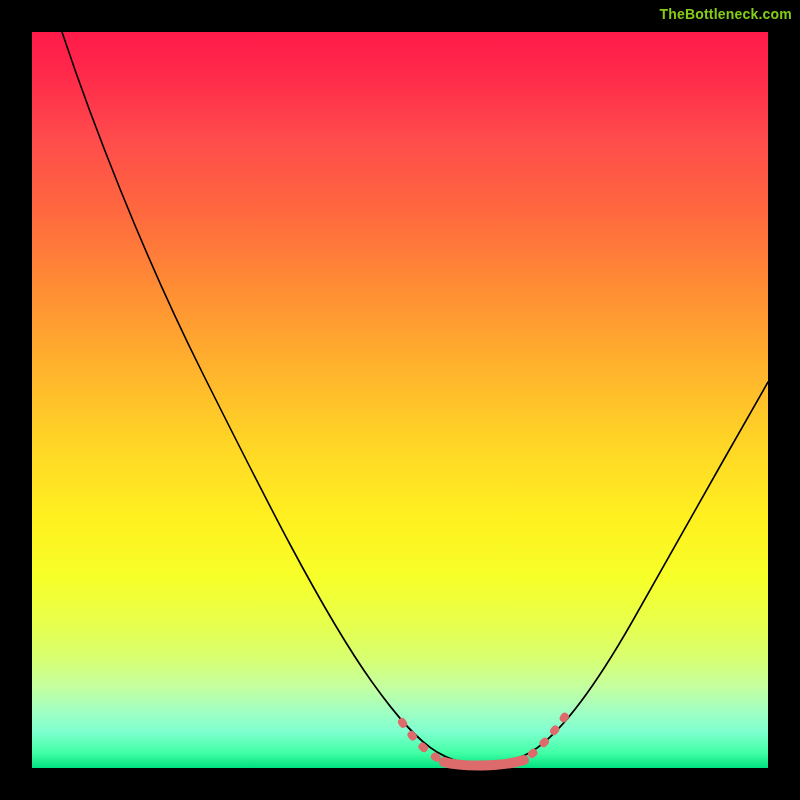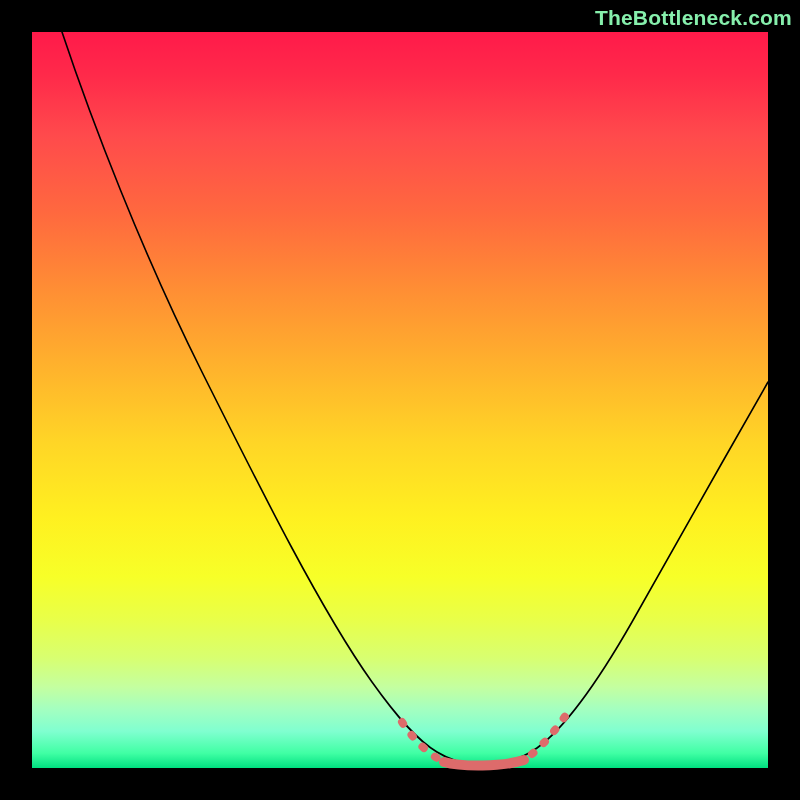--- a/index.html
+++ b/index.html
@@ -33,23 +33,23 @@
       #80ffd0 95%,
       #40ffa4 98%,
       #00e080 100%
     );
   }
   .watermark {
     position: absolute;
     top: 6px;
     right: 8px;
     font-family: Arial, Helvetica, sans-serif;
-    font-size: 21px;
+    font-size: 14px;
     font-weight: 600;
-    color: #86efac;
+    color: #84cc16;
     letter-spacing: 0.2px;
   }
   svg.curve {
     position: absolute;
     inset: 0;
     width: 100%;
     height: 100%;
     overflow: visible;
   }
   .curve-path {

